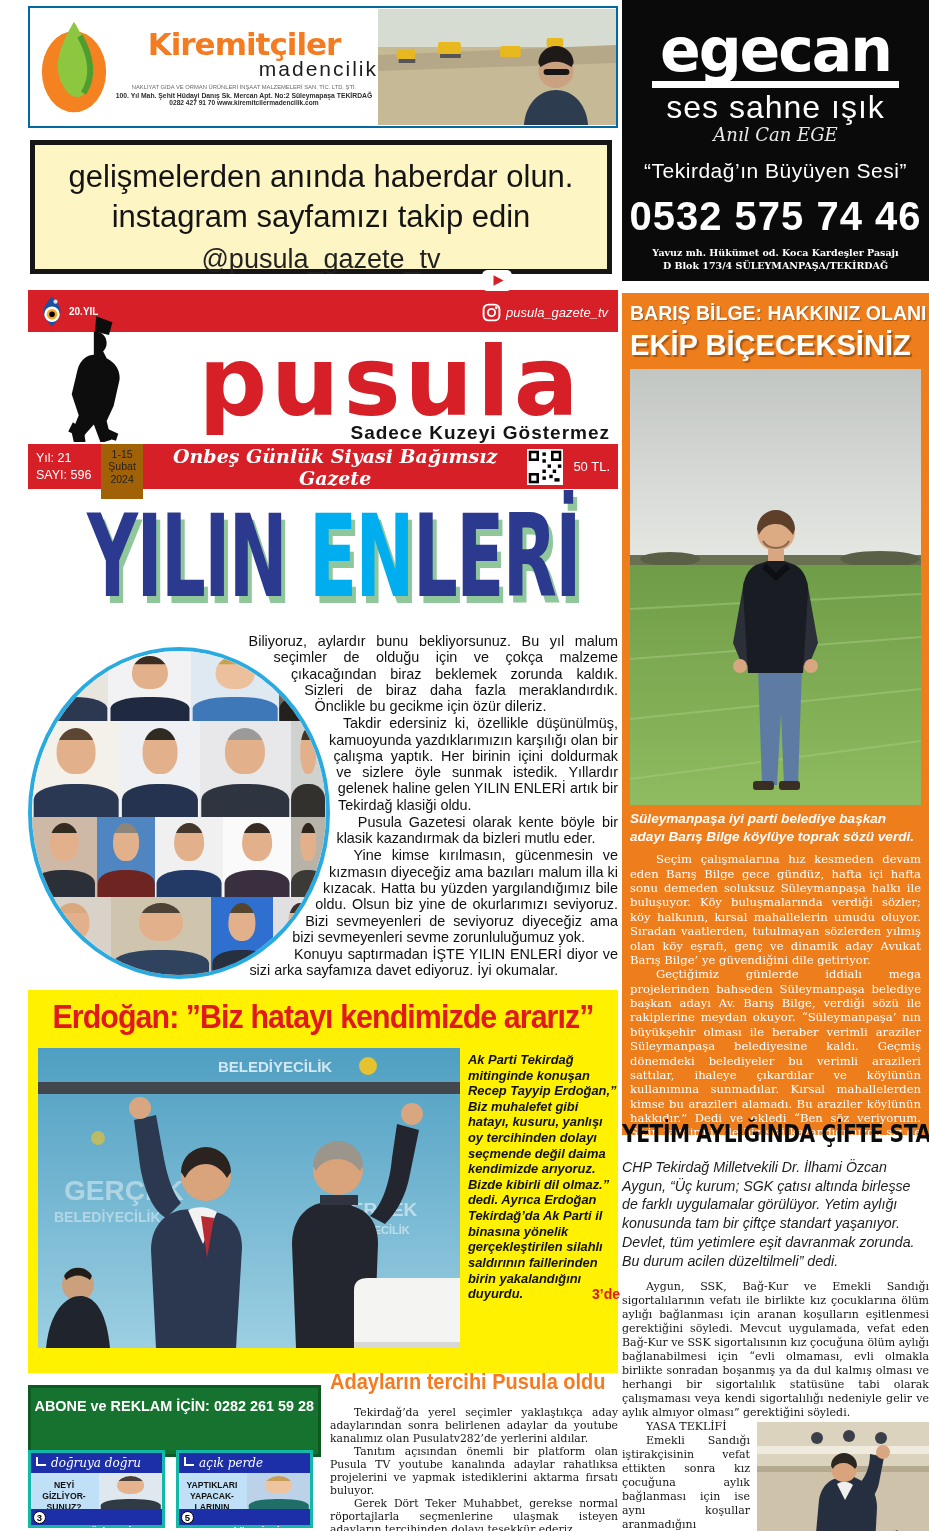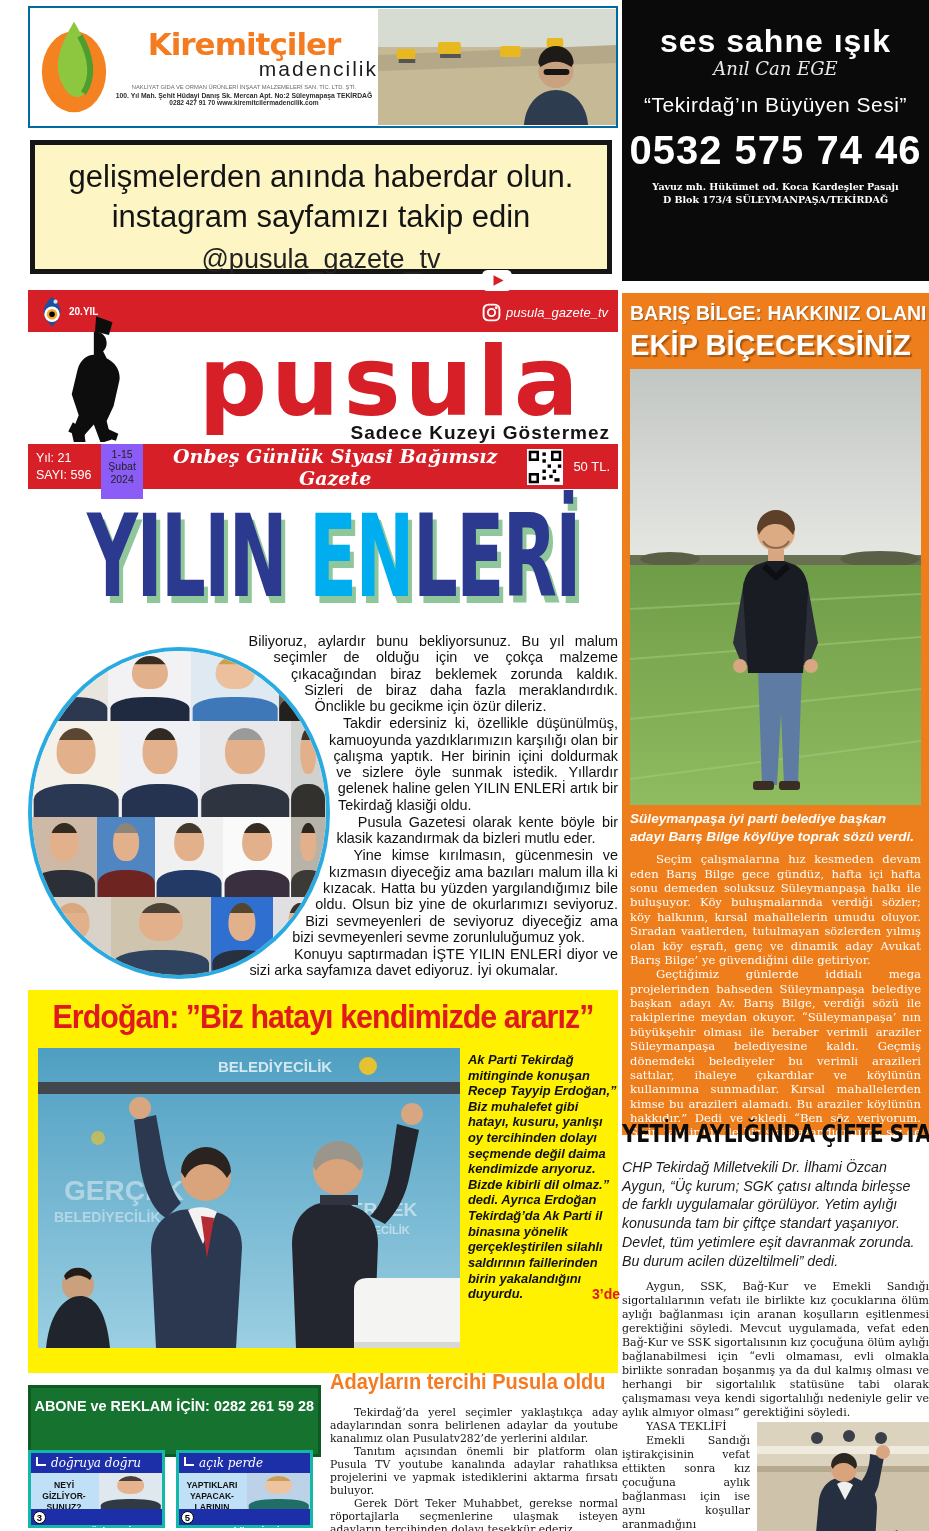--- a/index.html
+++ b/index.html
@@ -17,21 +17,21 @@
   .kir-l1{font-size:5.8px;color:#6a6a6a;margin-top:5px;}
   .kir-l2{font-size:6.8px;color:#2c2c2c;font-weight:bold;margin-top:2px;}
   .kir-l3{font-size:6.6px;color:#2c2c2c;font-weight:bold;}
   .kir-photo{flex:1 1 auto;height:116px;}
 
   
   .ad-ege{left:622px;top:0;width:307px;height:281px;background:#0a0a0a;color:#fff;text-align:center;
           box-sizing:border-box;padding-top:22px;}
   .ege-title{display:inline-block;font-size:60px;font-weight:bold;letter-spacing:-2px;line-height:.95;
              border-bottom:7px solid #fff;padding:0 8px 2px;font-family:"DejaVu Sans",sans-serif;}
-  .ege-sub{font-size:32px;font-weight:bold;letter-spacing:1px;margin-top:3px;line-height:1;}
+  .ege-sub{font-size:32px;font-weight:normal;letter-spacing:1px;margin-top:3px;line-height:1;}
   .ege-person{font-size:18px;color:#e8e8e8;font-family:"DejaVu Serif",serif;font-style:italic;margin-top:1px;}
   .ege-slogan{font-size:21px;margin-top:14px;letter-spacing:.5px;}
   .ege-phone{font-size:40px;font-weight:900;margin-top:11px;letter-spacing:1px;}
   .ege-addr{font-size:9.5px;font-weight:bold;font-family:"DejaVu Serif",serif;margin-top:7px;line-height:1.4;}
 
   
   .ad-insta{left:30px;top:140px;width:582px;height:134px;background:#fdf5c4;border:5px solid #161616;
             box-sizing:border-box;text-align:center;color:#141414;padding-top:12px;}
   .insta-l{font-size:31px;line-height:1.3;}
   .insta-h{font-size:27px;margin-top:6px;color:#222;}
@@ -43,21 +43,21 @@
   .year{font-size:10px;font-weight:900;margin-left:3px;}
   .socials{margin-left:auto;display:flex;gap:12px;align-items:flex-start;font-size:13px;font-style:italic;flex-direction:column;}
   .soc{display:flex;align-items:center;gap:5px;}
   .mast-mid{height:112px;position:relative;background:#fff;}
   .ataturk{position:absolute;left:26px;top:-18px;width:82px;height:128px;}
   .pusula-logo{position:absolute;left:140px;top:2px;width:445px;text-align:center;color:#d61f26;font-weight:900;
                font-size:96px;letter-spacing:4px;line-height:1;font-family:"DejaVu Sans",sans-serif;}
   .tagline{position:absolute;right:8px;bottom:0;font-weight:900;font-size:19px;color:#141414;letter-spacing:1px;}
   .mast-bot{height:45px;background:#d61f26;display:flex;align-items:center;color:#fff;padding:0 8px;gap:10px;box-sizing:border-box;}
   .ys{font-size:12.5px;line-height:1.35;}
-  .datebox{background:#8b5cf6;color:#222;font-size:10.5px;line-height:1.15;text-align:center;padding:14px 7px;}
+  .datebox{background:#a16207;color:#222;font-size:10.5px;line-height:1.15;text-align:center;padding:14px 7px;}
   .mast-sub{flex:1;text-align:center;font-family:"DejaVu Serif",serif;font-style:italic;font-weight:bold;font-size:19px;}
   .qr{width:36px;height:36px;flex:0 0 auto;}
   .price{font-size:13px;}
 
   
   .baris{left:622px;top:293px;width:307px;height:842px;background:#ee7d1c;box-sizing:border-box;
          padding:8px 8px 0;color:#fff;}
   .baris-kicker{font-weight:900;font-size:20.5px;white-space:nowrap;transform:scaleX(.95);transform-origin:left;
                 text-shadow:1px 1px 1px rgba(60,30,0,.4);}
   .baris-head{font-weight:900;font-size:30px;white-space:nowrap;transform:scaleX(.97);transform-origin:left;
@@ -162,20 +162,21 @@
           <rect x="60" y="45" width="20" height="4" fill="#555"></rect>
         </g>
       <circle cx="172" cy="62" r="17" fill="#caa27f"></circle>
       <path d="M155 54 a17 17 0 0 1 34 0 l-2 4 c-10 -7 -20 -7 -30 0z" fill="#1d1a18"></path>
       <rect x="160" y="60" width="25" height="6" rx="3" fill="#151515"></rect>
       <path d="M141 116 c2 -24 17 -35 31 -35 c14 0 29 11 31 35z" fill="#2e3c50"></path>
     </svg>
   </div>
 
   <div class="abs ad-ege">
+    <div><span class="ege-title">egecan</span></div>
     <div class="ege-sub">ses sahne ışık</div>
     <div class="ege-person">Anıl Can EGE</div>
     <div class="ege-slogan">“Tekirdağ’ın Büyüyen Sesi”</div>
     <div class="ege-phone">0532 575 74 46</div>
     <div class="ege-addr">
       <div>Yavuz mh. Hükümet od. Koca Kardeşler Pasajı</div>
       <div>D Blok 173/4 SÜLEYMANPAŞA/TEKİRDAĞ</div>
     </div>
   </div>
 

